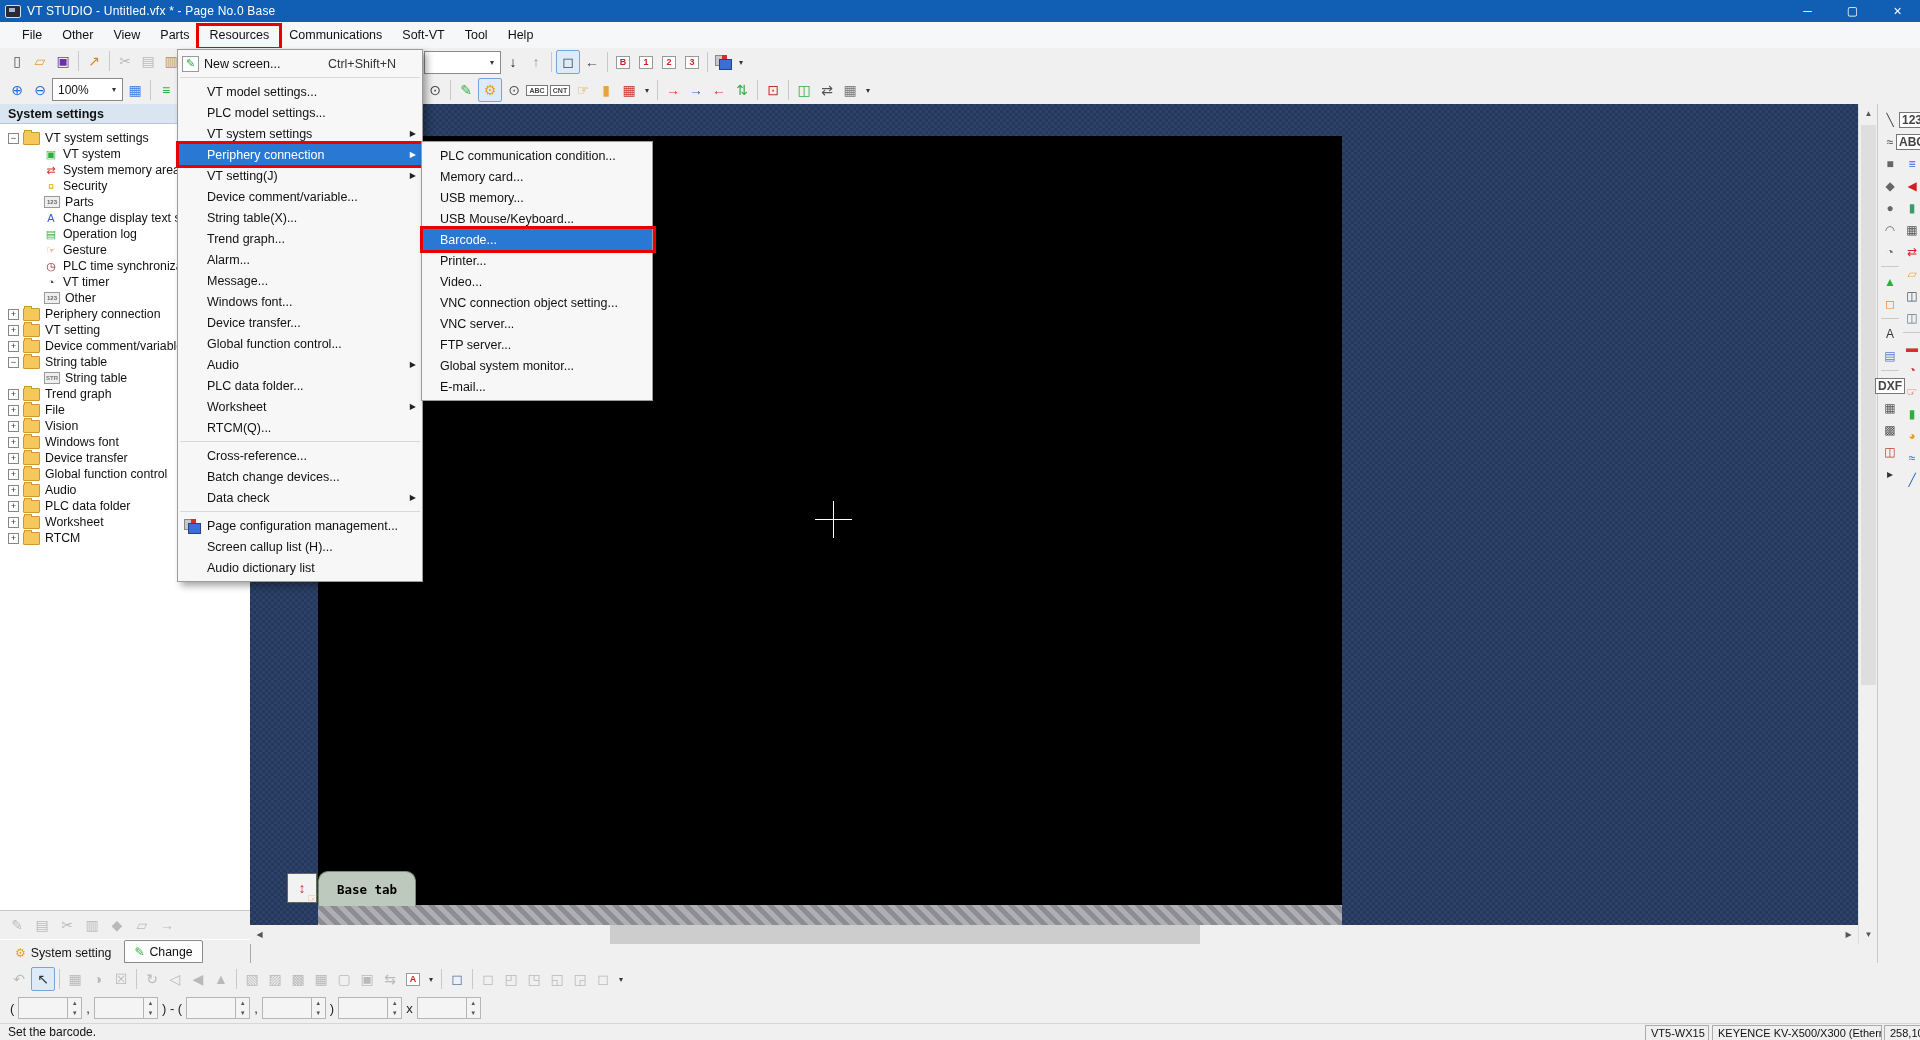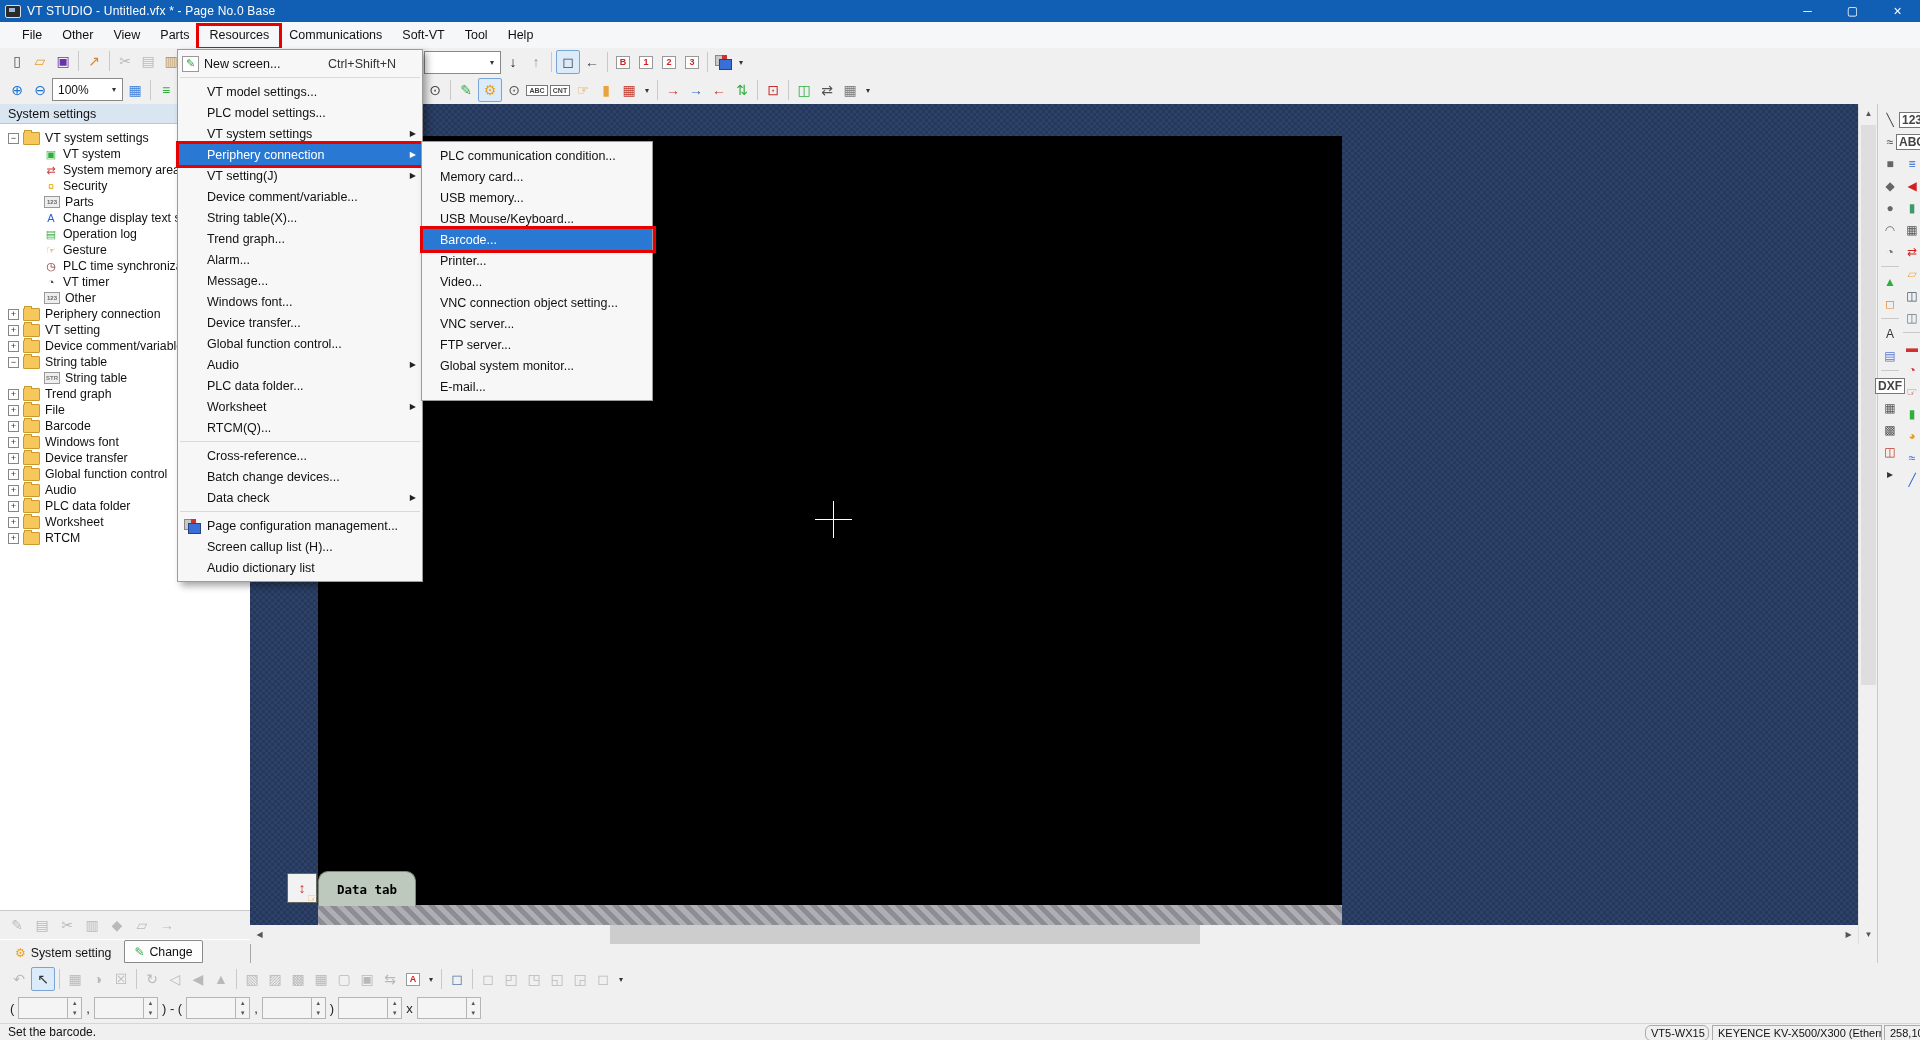--- a/index.html
+++ b/index.html
@@ -44,21 +44,21 @@
   .tb-combo .ca{width:16px;text-align:center;font-size:8px;color:#333;}
   .pc-icon{position:relative;width:16px;height:14px;}
   .pc-icon .pc-red{position:absolute;left:0;top:0;width:10px;height:9px;background:#c8c8c8;border:1px solid #888;}
   .pc-icon .pc-red::after{content:"";position:absolute;right:-1px;top:-1px;width:5px;height:4px;background:#d03030;}
   .pc-icon .pc-blue{position:absolute;left:4px;top:4px;width:11px;height:9px;background:#3a6fd8;border:1px solid #25418a;}
 
   
   .left-panel{position:absolute;left:0;top:104px;width:250px;height:859px;background:#fff;
               border-right:1px solid #a8a8a8;}
   .panel-header{height:19px;background:#d9e6f2;border-bottom:1px solid #b9c8d6;display:flex;
-                align-items:center;padding-left:8px;font-weight:normal;font-size:12.5px;}
+                align-items:center;padding-left:8px;font-weight:bold;font-size:12.5px;}
   .tree{position:absolute;left:0;top:20px;right:0;bottom:56px;overflow:hidden;padding-top:6px;}
   .tree-row{height:16px;display:flex;align-items:center;font-size:12.3px;white-space:nowrap;}
   .expander{width:9px;height:9px;border:1px solid #868686;background:#fff;display:flex;align-items:center;
             justify-content:center;font-size:9px;line-height:8px;margin-right:4px;flex:none;color:#333;}
   .ic-folder{width:15px;height:11px;background:#f6c85a;border:1px solid #c89a30;border-radius:1px;
              position:relative;margin-right:5px;flex:none;}
   .ic-folder::before{content:"";position:absolute;left:0;top:-3px;width:6px;height:2px;background:#f6c85a;
              border:1px solid #c89a30;border-bottom:none;}
   .tree-ic{width:14px;height:13px;display:flex;align-items:center;justify-content:center;font-size:11px;
            margin-right:5px;flex:none;line-height:1;}
@@ -397,21 +397,21 @@
           <span>Trend graph</span>
         </div>
         <div class="tree-row" style="padding-left: 8px;">
           <span class="expander">+</span>
           <span class="ic-folder"></span>
           <span>File</span>
         </div>
         <div class="tree-row" style="padding-left: 8px;">
           <span class="expander">+</span>
           <span class="ic-folder"></span>
-          <span>Barcode</span>
+          <span>Vision</span>
         </div>
         <div class="tree-row" style="padding-left: 8px;">
           <span class="expander">+</span>
           <span class="ic-folder"></span>
           <span>Windows font</span>
         </div>
         <div class="tree-row" style="padding-left: 8px;">
           <span class="expander">+</span>
           <span class="ic-folder"></span>
           <span>Device transfer</span>
@@ -477,21 +477,21 @@
       </div>
   </div>
 
   <div class="canvas">
     <div class="vt-screen"></div>
     <div class="hatch"></div>
     <div class="slide-icon">
       <span class="si-arrow">↕</span>
       <span class="si-hand">☞</span>
     </div>
-    <div class="slide-tab">Data tab</div>
+    <div class="slide-tab">Base tab</div>
     <div class="crosshair-h"></div>
     <div class="crosshair-v"></div>
     <div class="hscroll">
       <span class="hs-arrow" style="left:0;">◀</span>
       <span class="hs-thumb"></span>
       <span class="hs-arrow" style="right:0;">▶</span>
     </div>
   </div>
 
   <div class="vscroll">
@@ -722,21 +722,21 @@
         </span></span>
       <span class="coord-label">x</span>
       <span class="spin"><span></span><span class="spin-btns">
           <span>▲</span>
           <span>▼</span>
         </span></span>
     </div>
 
   <div class="statusbar">
     <span class="sb-msg">Set the barcode.</span>
-    <span class="sb-box" style="left:1645px;width:52px;border-radius:6px;">VT5-WX15</span>
+    <span class="sb-box" style="left:1645px;width:52px;">VT5-WX15</span>
     <span class="sb-box" style="left:1712px;width:158px;">KEYENCE KV-X500/X300 (Ethernet)</span>
     <span class="sb-box" style="left:1884px;width:60px;">258,100</span>
   </div>
 
   <div class="menu-popup menu-resources">
       <div class="menu-row">
         <span class="mi-icon new-screen-icon">✎</span>
         <span class="mi-label">New screen...</span>
         <span class="mi-short">Ctrl+Shift+N</span>
       </div>

